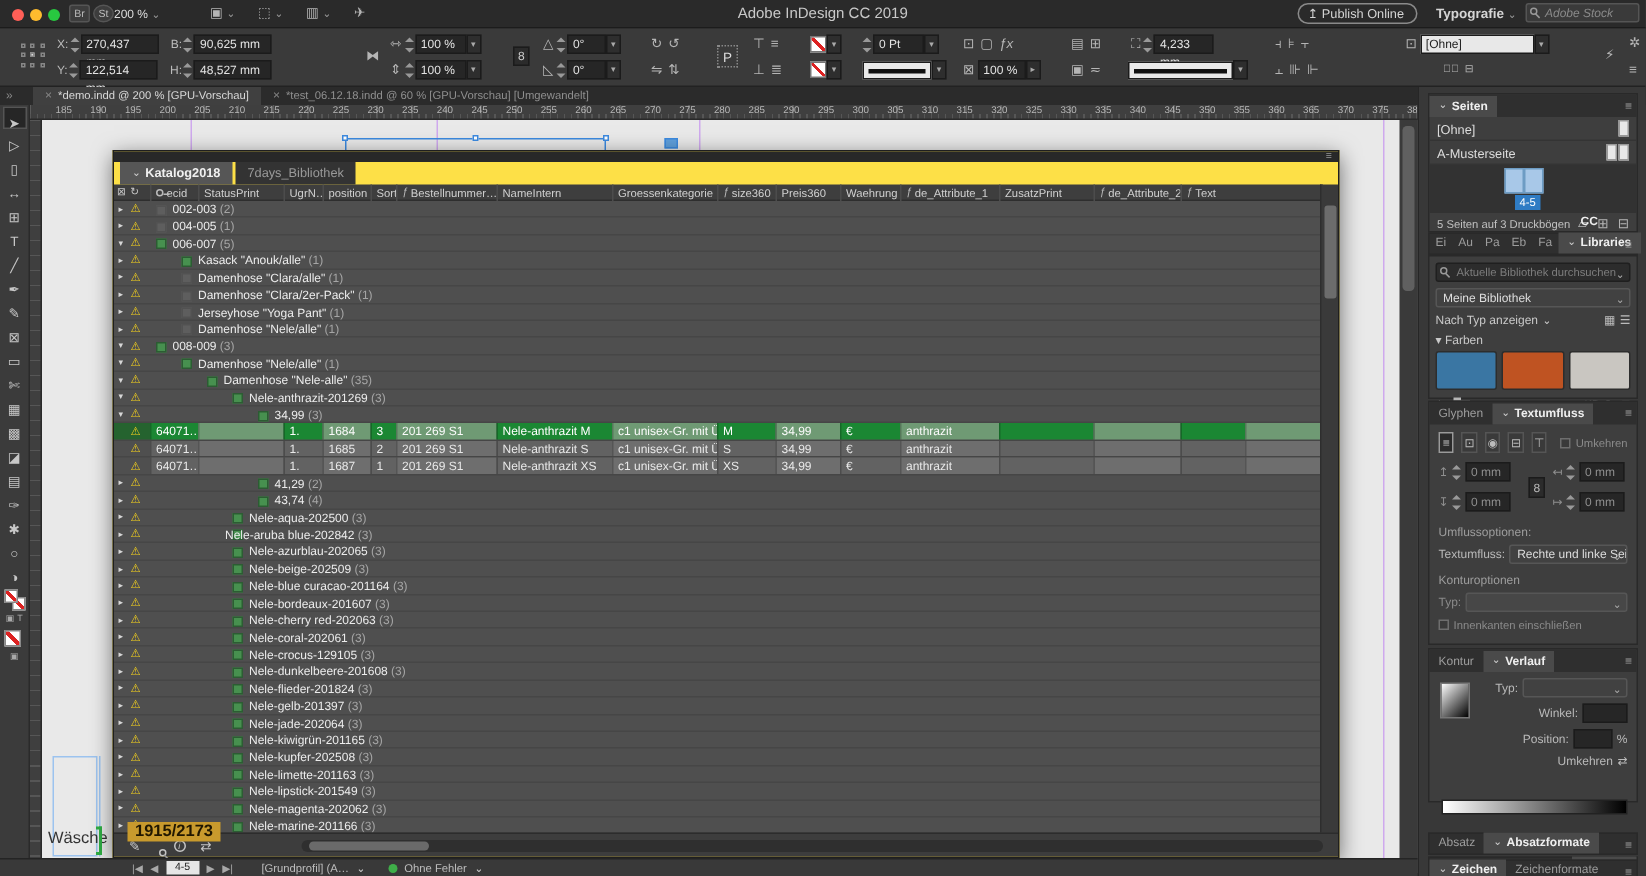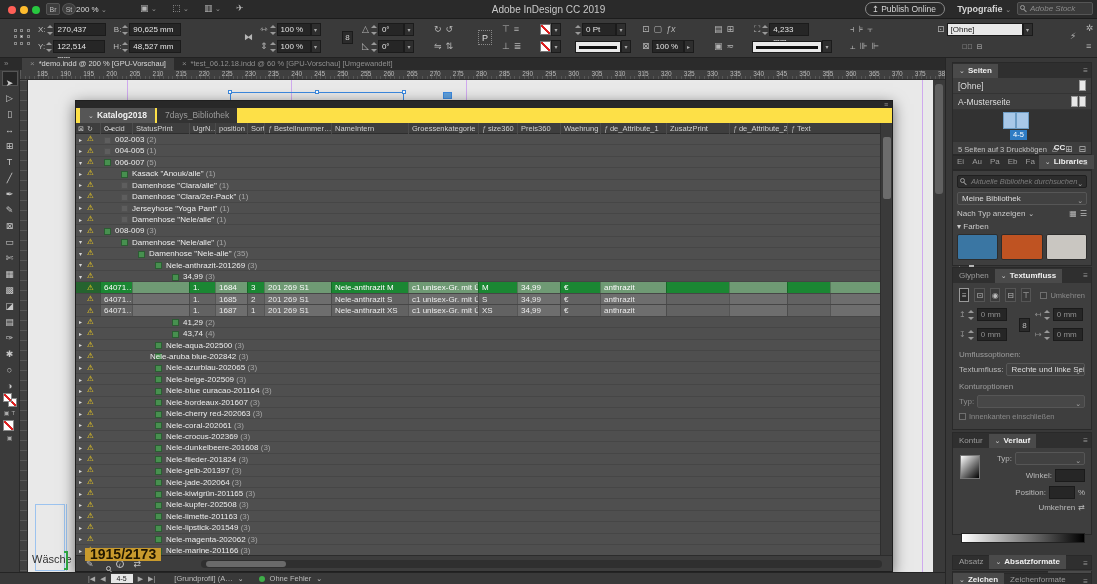--- a/index.html
+++ b/index.html
@@ -114,21 +114,21 @@
   .count{color:#a5a5a5;}
   .cell{position:absolute;top:0;height:100%;line-height:11.42px;padding-left:3px;overflow:hidden;white-space:nowrap;
     border-left:1px solid rgba(0,0,0,.22);}
   .trow.data .co{background:#626262;}
   .trow.data .ce{background:#6e6e6e;}
   .trow.sel .gut{background:#25632f;}
   .trow.sel .co{background:#1b8733;color:#fff;}
   .trow.sel .ce{background:#6f9a74;color:#fbfbfb;}
   #catvscroll{position:absolute;right:0;top:22px;width:12px;height:434px;background:#3a3a3a;border-left:1px solid #2e2e2e;}
   #catvscroll .thumb{position:absolute;left:2px;top:14px;width:8px;height:62px;background:#6c6c6c;border-radius:2px;}
-  #catbadge{position:absolute;left:9px;top:447px;height:13px;background:#c89a2d;color:#201700;font-size:14px;font-weight:bold;
+  #catbadge{position:absolute;left:9px;top:447px;height:13px;background:#c89a2d;color:#201700;font-size:11px;font-weight:bold;
     line-height:13px;padding:0 5px;z-index:5;}
   #catfoot{position:absolute;left:0;bottom:0;width:100%;height:16px;background:#3d3d3d;border-top:1px solid #2c2c2c;display:flex;align-items:center;}
   .fico{color:#c5c5c5;font-size:9px;margin-left:10px;line-height:16px;}
   .infoico{display:inline-block;width:8px;height:8px;border:1px solid #c5c5c5;border-radius:50%;color:#c5c5c5;font-size:6px;
     text-align:center;line-height:8px;margin-left:10px;font-style:italic;}
   #cathscroll{position:absolute;left:125px;right:10px;top:4px;height:8px;background:#2f2f2f;border-radius:4px;}
   #cathscroll .thumb{position:absolute;left:5px;top:1px;width:80px;height:6px;background:#6a6a6a;border-radius:3px;}
   
   #dock{position:absolute;left:945px;top:58px;width:152px;height:526px;background:#383838;border-left:1px solid #262626;}
   .dockpanel{position:absolute;left:6px;width:140px;background:#3e3e3e;border:1px solid #292929;}
@@ -143,21 +143,21 @@
   #spreadarea{height:32px;background:#323232;position:relative;}
   .spread{position:absolute;left:50px;top:2px;display:flex;}
   .spg{width:13px;height:17px;background:#a8c8e8;border:1px solid #6d9cc4;}
   #spreadlabel{position:absolute;left:57px;top:20px;background:#2f7cc4;color:#fff;font-size:7.5px;padding:0 3px;line-height:10px;}
   #pagesfoot{height:14px;display:flex;align-items:center;padding:0 5px;font-size:7.5px;color:#c0c0c0;}
   #pagesfoot .ficons{margin-left:auto;display:flex;gap:6px;color:#b5b5b5;font-size:9px;}
   #minitabs{position:absolute;left:6px;top:97px;width:140px;height:15px;background:#2f2f2f;border:1px solid #292929;display:flex;align-items:flex-end;}
   .mtab{height:14px;padding:0 4px;color:#9d9d9d;font-size:8px;line-height:14px;}
   #cctab{height:14px;padding:0 6px;background:#4a4a4a;color:#efefef;font-size:8px;font-weight:bold;line-height:14px;display:flex;gap:3px;align-items:flex-end;}
   .searchbox{position:relative;margin:4px 4px 0 4px;height:13px;background:#2c2c2c;border:1px solid #1f1f1f;border-radius:2px;
-    font-size:7.5px;color:#7d7d7d;font-style:italic;line-height:11px;padding-left:13px;white-space:nowrap;overflow:hidden;}
+    font-size:7.5px;color:#7d7d7d;line-height:11px;padding-left:13px;white-space:nowrap;overflow:hidden;}
   .select{position:relative;margin:4px 4px 0 4px;height:13px;background:#414141;border:1px solid #565656;border-radius:2px;
     font-size:8px;color:#ddd;line-height:11px;padding:0 12px 0 4px;white-space:nowrap;overflow:hidden;}
   .selchev{position:absolute;right:3px;top:2px;font-size:7px;color:#aaa;}
   .filterrow{display:flex;align-items:center;margin:4px 4px 0 4px;font-size:8px;color:#c9c9c9;gap:3px;}
   .viewicons{margin-left:auto;display:flex;gap:3px;font-size:8px;color:#bbb;}
   .secthead{margin:4px 4px 0 4px;font-size:8px;color:#c9c9c9;}
   #swatches{display:flex;gap:3px;margin:3px 4px 0 4px;}
   .lswatch{width:42px;height:26px;border-radius:2px;border:1px solid #2d2d2d;}
   #libfoot{display:flex;align-items:center;margin:4px 4px 0 4px;color:#c5c5c5;font-size:9px;gap:7px;}
   #libfoot .right{margin-left:auto;font-size:7.5px;color:#9a9a9a;display:flex;gap:4px;align-items:center;}
@@ -740,21 +740,21 @@
           </div>
           <span class="mark green" style="left: 79px;"></span>
           <span class="glabel" style="left: 90px;"><span>Nele-coral-202061</span><span class="count"> (3)</span></span>
         </div>
         <div class="trow group" style="top: 296.92px;">
           <div class="gut">
             <span class="exp">▸</span>
             <span class="warn">⚠</span>
           </div>
           <span class="mark green" style="left: 79px;"></span>
-          <span class="glabel" style="left: 90px;"><span>Nele-crocus-202369</span><span class="count"> (3)</span></span>
+          <span class="glabel" style="left: 90px;"><span>Nele-crocus-129105</span><span class="count"> (3)</span></span>
         </div>
         <div class="trow group" style="top: 308.34px;">
           <div class="gut">
             <span class="exp">▸</span>
             <span class="warn">⚠</span>
           </div>
           <span class="mark green" style="left: 79px;"></span>
           <span class="glabel" style="left: 90px;"><span>Nele-dunkelbeere-201608</span><span class="count"> (3)</span></span>
         </div>
         <div class="trow group" style="top: 319.76px;">

